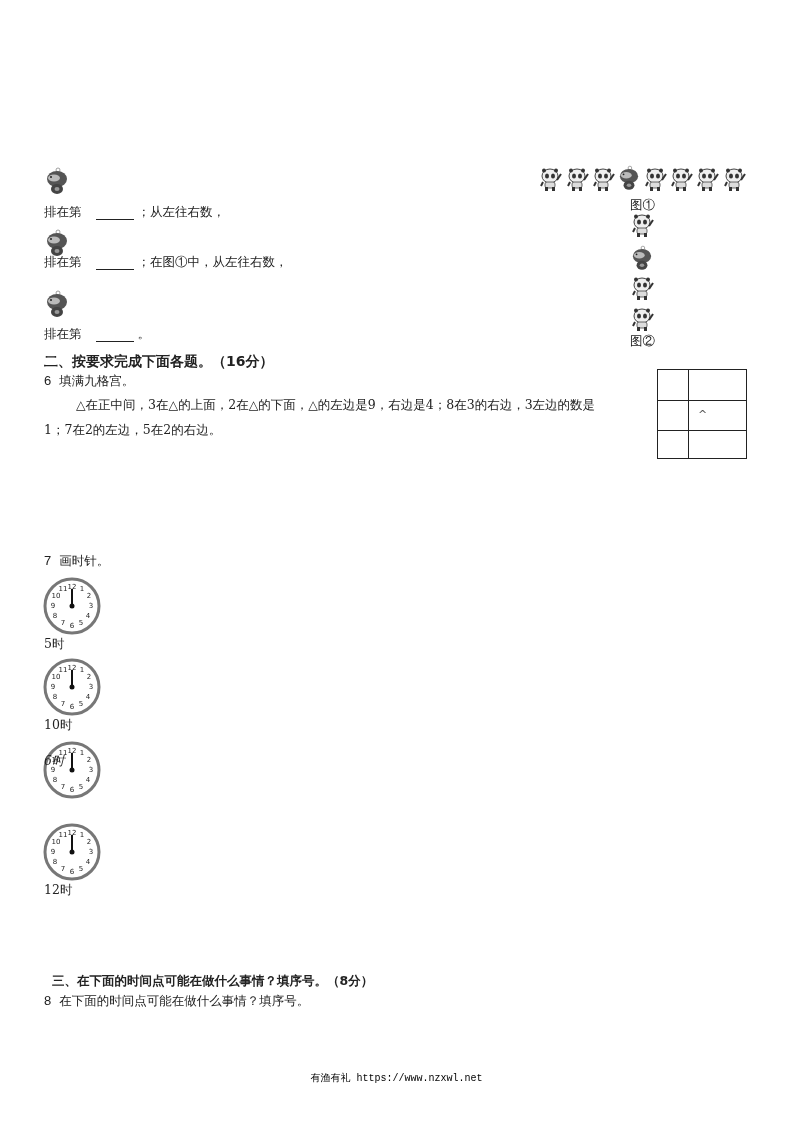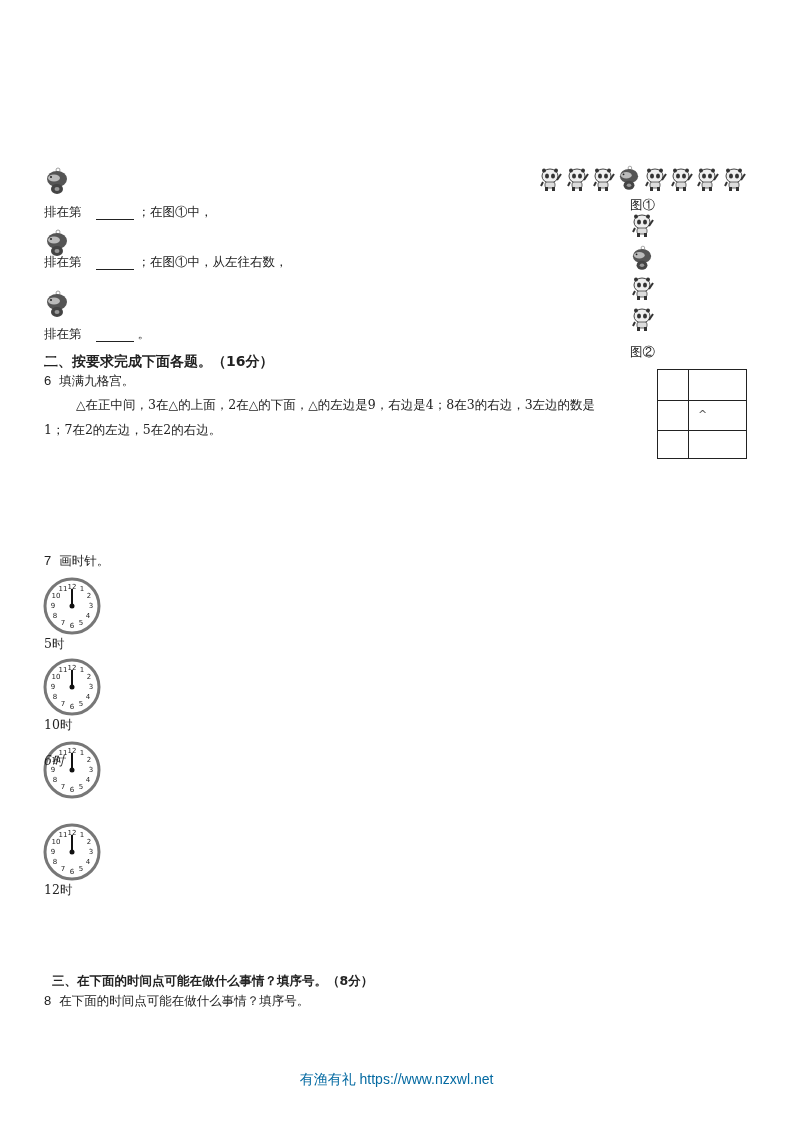--- a/index.html
+++ b/index.html
@@ -18,21 +18,21 @@
   .sheep { width:22px; height:28px; position:absolute; }
   .panda { width:22px; height:24px; position:absolute; }
 
   
   .grid { position:absolute; left:657px; top:369px; width:90px; height:90px; border:1px solid #222; box-sizing:border-box; }
   .grid .vl { position:absolute; left:30px; top:0; width:1px; height:100%; background:#222; }
   .grid .hl { position:absolute; left:0; width:100%; height:1px; background:#222; }
   .grid .tri { position:absolute; left:40px; top:38px; font-size:11px; color:#555; font-family:"DejaVu Sans", sans-serif; }
 
   .clock { position:absolute; width:58px; height:58px; }
-  .footer { font-family:Liberation Sans, sans-serif; color:#0369a1; font-size:14px; }
+  .footer { font-family:Liberation Mono, monospace; color:#000000; font-size:10px; }
 </style>
 </head>
 <body>
 
 <svg width="0" height="0" style="position:absolute">
   <defs>
     <symbol id="sheep-sym" viewBox="0 0 22 28">
       <circle cx="12" cy="3" r="2" fill="none" stroke="#888" stroke-width="0.8"></circle>
       <ellipse cx="11" cy="12" rx="10" ry="8" fill="#555"></ellipse>
       <ellipse cx="8" cy="11" rx="6" ry="3.5" fill="#bbb"></ellipse>
@@ -71,21 +71,21 @@
       <line x1="29" y1="29" x2="29" y2="12" stroke="#111" stroke-width="2"></line>
       <circle cx="29" cy="29" r="2.5" fill="#111"></circle>
     </symbol>
   </defs>
 </svg>
 
 <svg class="sheep" style="left:46px;top:167px;">
     <use href="#sheep-sym"></use>
   </svg>
 <div class="abs txt" style="left:44px;top:204px;">
-  <span>排在第</span><span class="blank"></span><span>；在图①中，</span>
+  <span>排在第</span><span class="blank"></span><span>；从左往右数，</span>
 </div>
 
 <svg class="sheep" style="left:46px;top:229px;">
     <use href="#sheep-sym"></use>
   </svg>
 <div class="abs txt" style="left:44px;top:254px;">
   <span>排在第</span><span class="blank"></span><span>；在图①中，从左往右数，</span>
 </div>
 
 <svg class="sheep" style="left:46px;top:290px;">
@@ -129,21 +129,21 @@
     </svg>
   <svg class="sheep" style="left:632px;top:245px;width:20px;height:26px;">
       <use href="#sheep-sym"></use>
     </svg>
   <svg class="panda" style="left:632px;top:277px;">
       <use href="#panda-sym"></use>
     </svg>
   <svg class="panda" style="left:632px;top:308px;">
       <use href="#panda-sym"></use>
     </svg>
-  <div class="abs txt" style="left:630px;top:333px;margin-top:11px;">图②</div>
+  <div class="abs txt" style="left:630px;top:333px;">图②</div>
 </div>
 
 <div class="abs txt bold" style="left:44px;top:353px;font-size:14px;">二、按要求完成下面各题。（16分）</div>
 <div class="abs txt" style="left:44px;top:373px;text-align:right;">
   <span class="sans" style="font-size:13px;">6</span>&nbsp;&nbsp;<span>填满九格宫。</span>
 </div>
 <div class="abs txt" style="left:44px;top:397px;margin-left:32px;">△在正中间，3在△的上面，2在△的下面，△的左边是9，右边是4；8在3的右边，3左边的数是</div>
 <div class="abs txt" style="left:44px;top:422px;">1；7在2的左边，5在2的右边。</div>
 
 <div class="grid">

